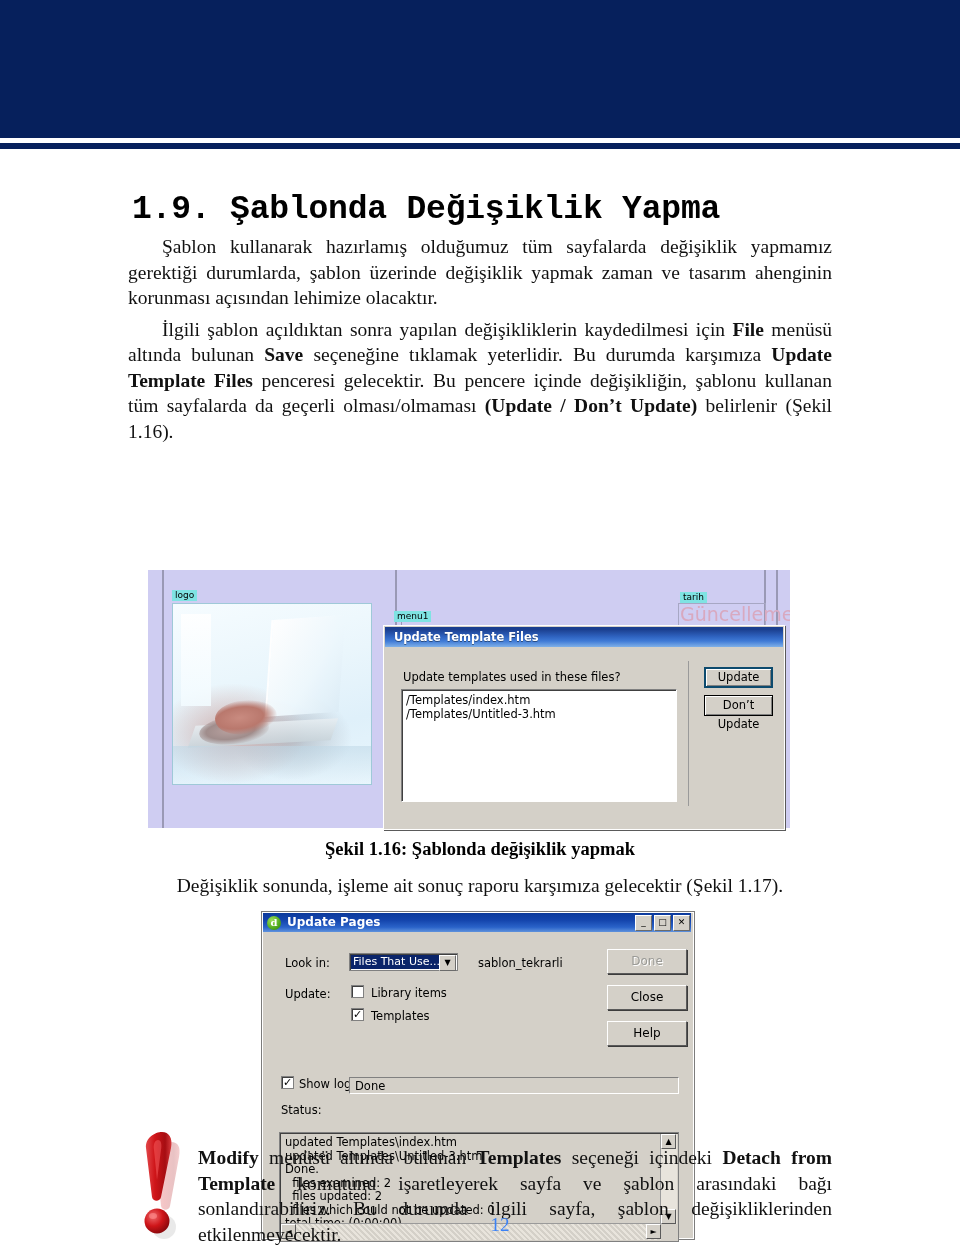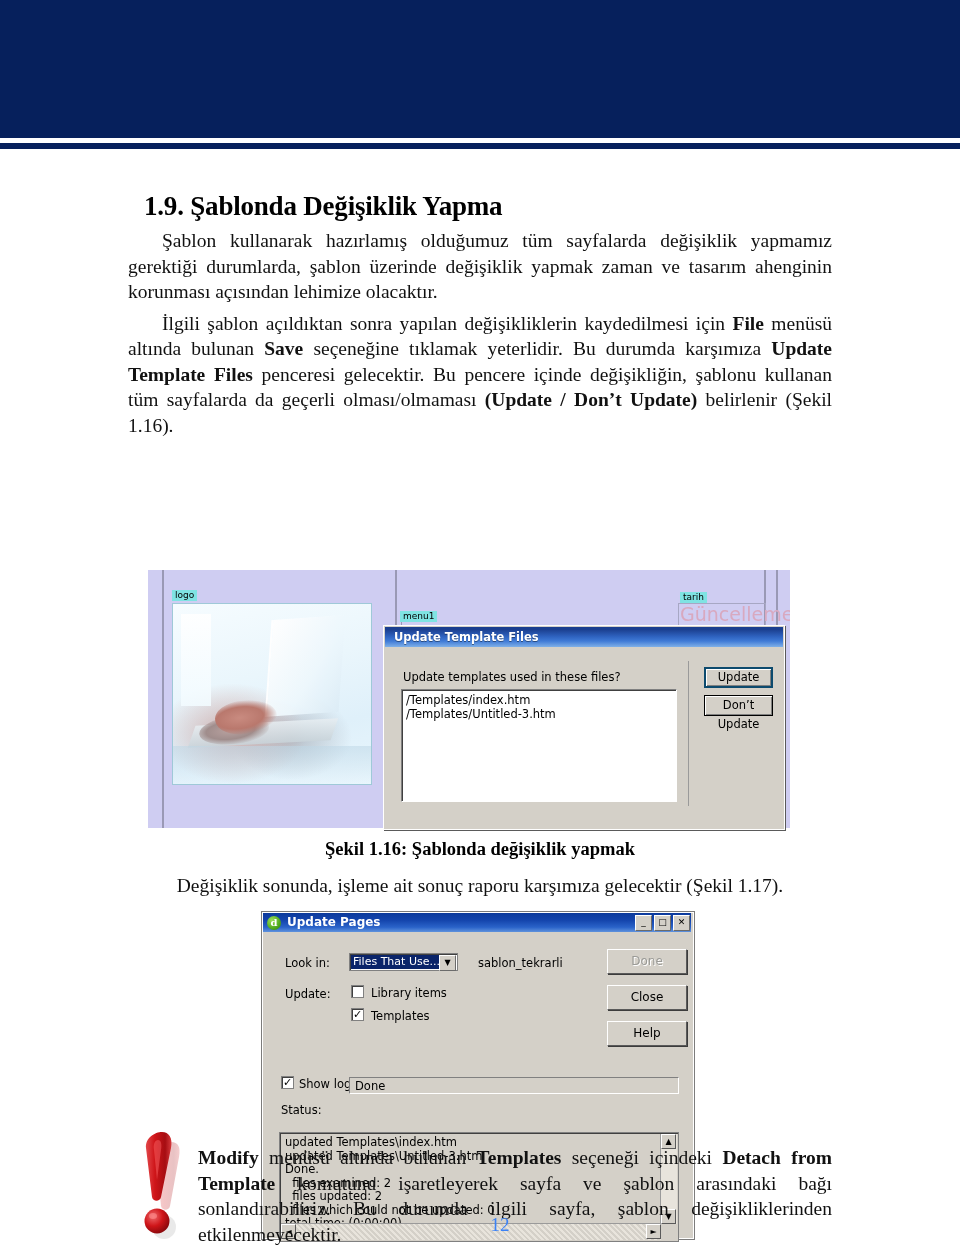--- a/index.html
+++ b/index.html
@@ -28,22 +28,22 @@
   .page{
     position:absolute;left:0;top:149px;width:960px;height:1104px;
     background:#fff;
   }
 
   .content{
     position:absolute;left:128px;top:42px;width:704px;
   }
 
   h1.section-title{
-    font-family:Liberation Serif, serif;
-    font-size:27px;font-weight:bold;margin:0 0 6px 16px;letter-spacing:-0.2px;
+    font-family:Liberation Mono, monospace;
+    font-size:33px;font-weight:bold;margin:0 0 6px 4px;letter-spacing:-0.2px;
     color:#000;
   }
   p.body-par{
     font-size:19.5px;line-height:25.5px;margin:0 0 6px 0;
     text-align:justify;text-indent:34px;color:#111;
   }
   b{font-weight:bold;}
 
   
   .fig1{
@@ -302,21 +302,21 @@
 
       <div class="dw-photo">
         <div class="ph-monitor2"></div>
         <div class="ph-monitor"></div>
         <div class="ph-kbd"></div>
         <div class="ph-hand2"></div>
         <div class="ph-hand"></div>
         <div class="ph-refl"></div>
       </div>
 
-      <div class="dw-tag" style="left:252px;top:41px;">menu1</div>
+      <div class="dw-tag" style="left:246px;top:41px;">menu1</div>
 
       <div class="dw-tag" style="left:532px;top:22px;">tarih</div>
       <div class="dw-box-right" style="left:530px;top:33px;width:86px;height:26px;"></div>
       <div class="dw-guncelleme" style="left:532px;top:33px;">Güncelleme</div>
 
       <div class="dw-col-line" style="left:253px;top:52px;height:206px;width:1px;background:#9a99b5;"></div>
     </div>
 
     <div class="utf">
       <div class="utf-title">Update Template Files</div>

